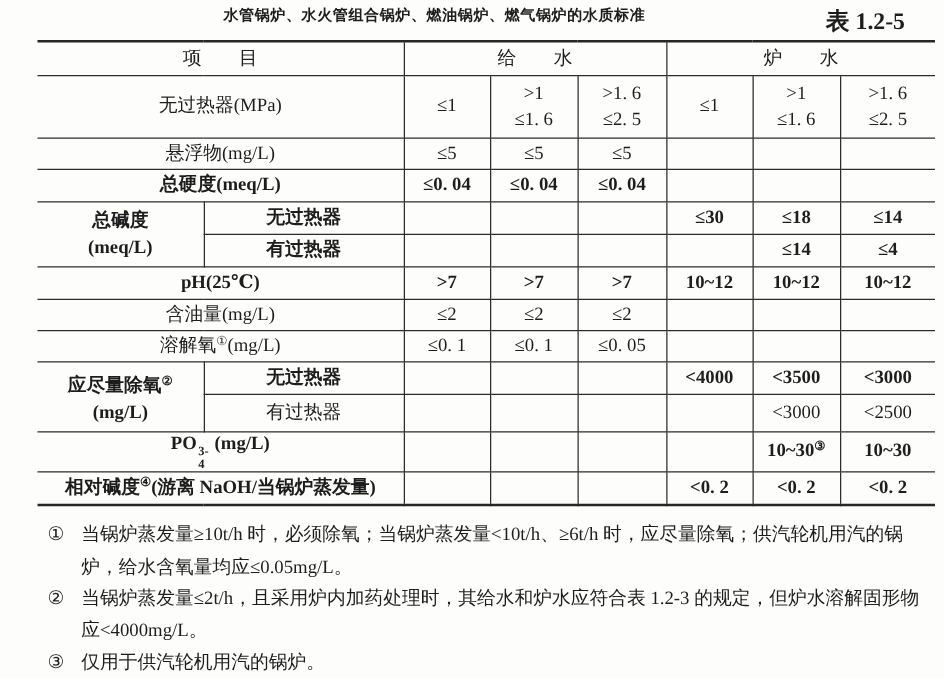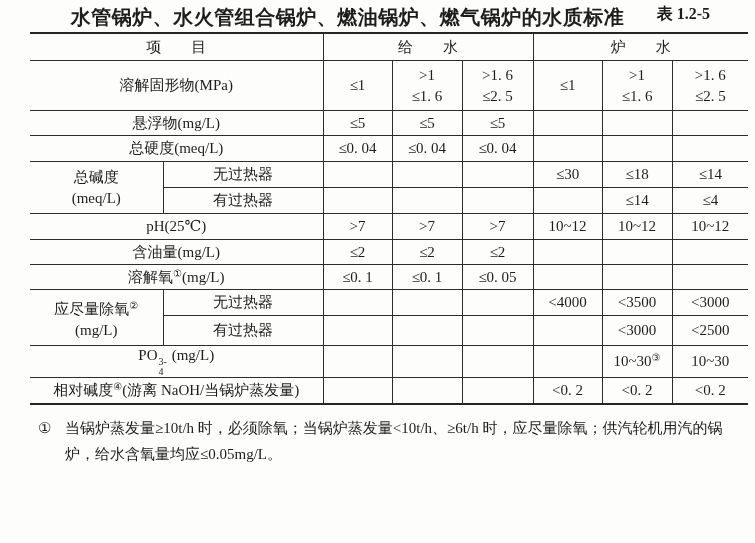--- a/index.html
+++ b/index.html
@@ -10,27 +10,27 @@
     color: #1d1d1d;
     overflow: hidden;
   }
   .page { position: relative; width: 755px; height: 543px; }
 
   
   .title-row { position: relative; height: 28px; padding-top: 4px; }
   .doc-title {
     text-align: center;
     font-weight: bold;
-    font-size: 20px;
+    font-size: 12px;
     letter-spacing: 0.5px;
     padding-right: 60px; 
   }
   .table-no {
-    position: absolute; right: 45px; top: 4px;
-    font-weight: bold; font-size: 16px;
+    position: absolute; right: 31px; top: 4px;
+    font-weight: bold; font-size: 19px;
   }
 
   
   table.doc-table {
     border-collapse: collapse;
     table-layout: fixed;
     margin-left: 30px;
     width: 718px;
     border-top: 2.5px solid #262626;
     border-bottom: 2.5px solid #262626;
@@ -44,21 +44,21 @@
     line-height: 1.25;
     overflow: hidden;
     white-space: nowrap;
   }
   .doc-table td.no-l { border-left: none; }
   .doc-table td.no-r { border-right: none; }
 
   tr.h-head  td { height: 26px; }
   tr.h-press td { height: 49px; }
   tr.h-sm    td { height: 24px; text-align: center; }
-  tr.h-md    td { height: 25px; }
+  tr.h-md    td { height: 25px; font-weight: bold; }
   tr.h-lg    td { height: 29px; }
 
   .two-line div { line-height: 21px; }
   .mk-sup { font-size: 10px; vertical-align: 5px; letter-spacing: 0; }
   .chem-stack {
     display: inline-flex; flex-direction: column;
     vertical-align: -5px; line-height: 1;
     font-size: 10px; margin: 0 1px; text-align: left;
   }
 
@@ -90,21 +90,21 @@
     </colgroup>
 
     <tbody>
         <tr class="h-head">
       <td colspan="2" class="no-l">项　　目</td>
       <td colspan="3">给　　水</td>
       <td colspan="3" class="no-r">炉　　水</td>
     </tr>
 
     <tr class="h-press">
-      <td colspan="2" class="no-l">溶解固形物(MPa)</td>
+      <td colspan="2" class="no-l">无过热器(MPa)</td>
       <td class="two-line">
             <div>≤1</div>
           </td>
       <td class="two-line">
             <div>&gt;1</div>
             <div>≤1. 6</div>
           </td>
       <td class="two-line">
             <div>&gt;1. 6</div>
             <div>≤2. 5</div>
@@ -248,16 +248,22 @@
       <td>&lt;0. 2</td>
       <td class="no-r">&lt;0. 2</td>
     </tr>
   </tbody>
     </table>
 
   <div class="footnotes">
     <div class="fn">
       <span class="fn-marker">①</span><span>当锅炉蒸发量≥10t/h 时，必须除氧；当锅炉蒸发量&lt;10t/h、≥6t/h 时，应尽量除氧；供汽轮机用汽的锅炉，给水含氧量均应≤0.05mg/L。</span>
     </div>
+    <div class="fn">
+      <span class="fn-marker">②</span><span>当锅炉蒸发量≤2t/h，且采用炉内加药处理时，其给水和炉水应符合表 1.2-3 的规定，但炉水溶解固形物应&lt;4000mg/L。</span>
+    </div>
+    <div class="fn">
+      <span class="fn-marker">③</span><span>仅用于供汽轮机用汽的锅炉。</span>
+    </div>
 
   </div>
 
 </div>
 
 </body></html>

